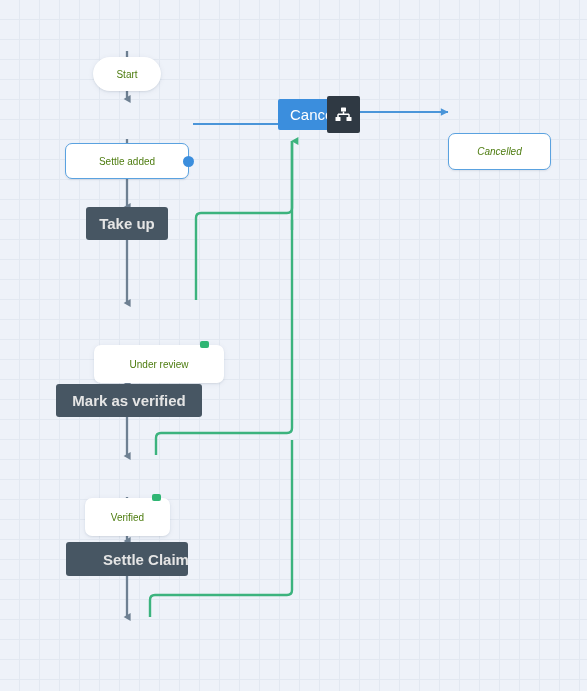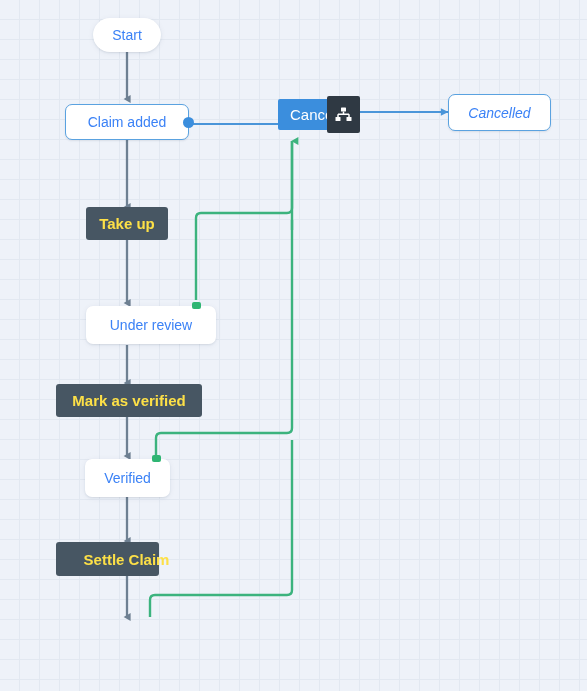--- a/index.html
+++ b/index.html
@@ -34,37 +34,38 @@
     position: absolute;
     box-sizing: border-box;
     display: flex;
     align-items: center;
     justify-content: center;
     white-space: nowrap;
   }
   
   .state {
     background: #ffffff;
-    color: #3b82f6;
-    font-size: 14px;
+    color: #4d7c0f;
+    font-size: 10px;
     border-radius: 7px;
     border: 1px solid transparent;
     box-shadow: 0 1px 2px rgba(30,50,80,0.10), 0 1px 6px rgba(30,50,80,0.06);
+    margin-top: 39px;
   }
   .state.pill {
     border-radius: 18px;
   }
   .state.selected {
     border: 1px solid #5aa2e0;
     box-shadow: 0 1px 2px rgba(30,50,80,0.10);
   }
   
   .transition {
     background: #475663;
-    color: #fde047;
+    color: #e5e5e5;
     font-size: 15px;
     font-weight: bold;
     border-radius: 3px;
   }
   
   .transition.active {
     background: #3b8edd;
     color: #ffffff;
     font-weight: normal;
     border-radius: 2px;
@@ -138,43 +139,43 @@
       <path d="M150,617 L150,600 Q150,595 155,595 L287,595 Q292,595 292,590 L292,440"></path>
       <line x1="292" y1="230" x2="292" y2="141" marker-end="url(#arrow-green)"></line>
     </g>
   </svg>
 
   <div class="node state pill" style="left:93px; top:18px; width:68px; height:34px;">
     <span>Start</span>
   </div>
 
   <div class="node state selected" style="left:65px; top:104px; width:124px; height:36px;">
-    <span>Claim added</span>
+    <span>Settle added</span>
     <span class="handle-dot" style="right:-6px; top:12px;"></span>
   </div>
 
   <div class="node transition" style="left:86px; top:207px; width:82px; height:33px;">
     <span>Take up</span>
   </div>
 
-  <div class="node state" style="left:86px; top:306px; width:130px; height:38px;">
+  <div class="node state" style="left:94px; top:306px; width:130px; height:38px;">
     <span>Under review</span>
     <span class="handle-sq" style="left:105px; top:-5px;"></span>
   </div>
 
   <div class="node state" style="left:85px; top:459px; width:85px; height:38px;">
     <span>Verified</span>
     <span class="handle-sq" style="left:66px; top:-5px;"></span>
   </div>
 
   <div class="node transition" style="left:56px; top:384px; width:146px; height:33px;">
     <span>Mark as verified</span>
   </div>
 
-  <div class="node transition" style="left:56px; top:542px; width:103px; height:34px;padding-left:38px;">
+  <div class="node transition" style="left:66px; top:542px; width:122px; height:34px;padding-left:38px;">
     <span>Settle Claim</span>
   </div>
 
 
   <div class="node transition active" style="left:278px; top:99px; width:76px; height:31px;">
     <span>Cancel</span>
   </div>
 
   <div class="icon-btn" style="left:327px; top:96px; width:33px; height:37px;">
     <svg width="17" height="15" viewBox="0 0 17 15">

